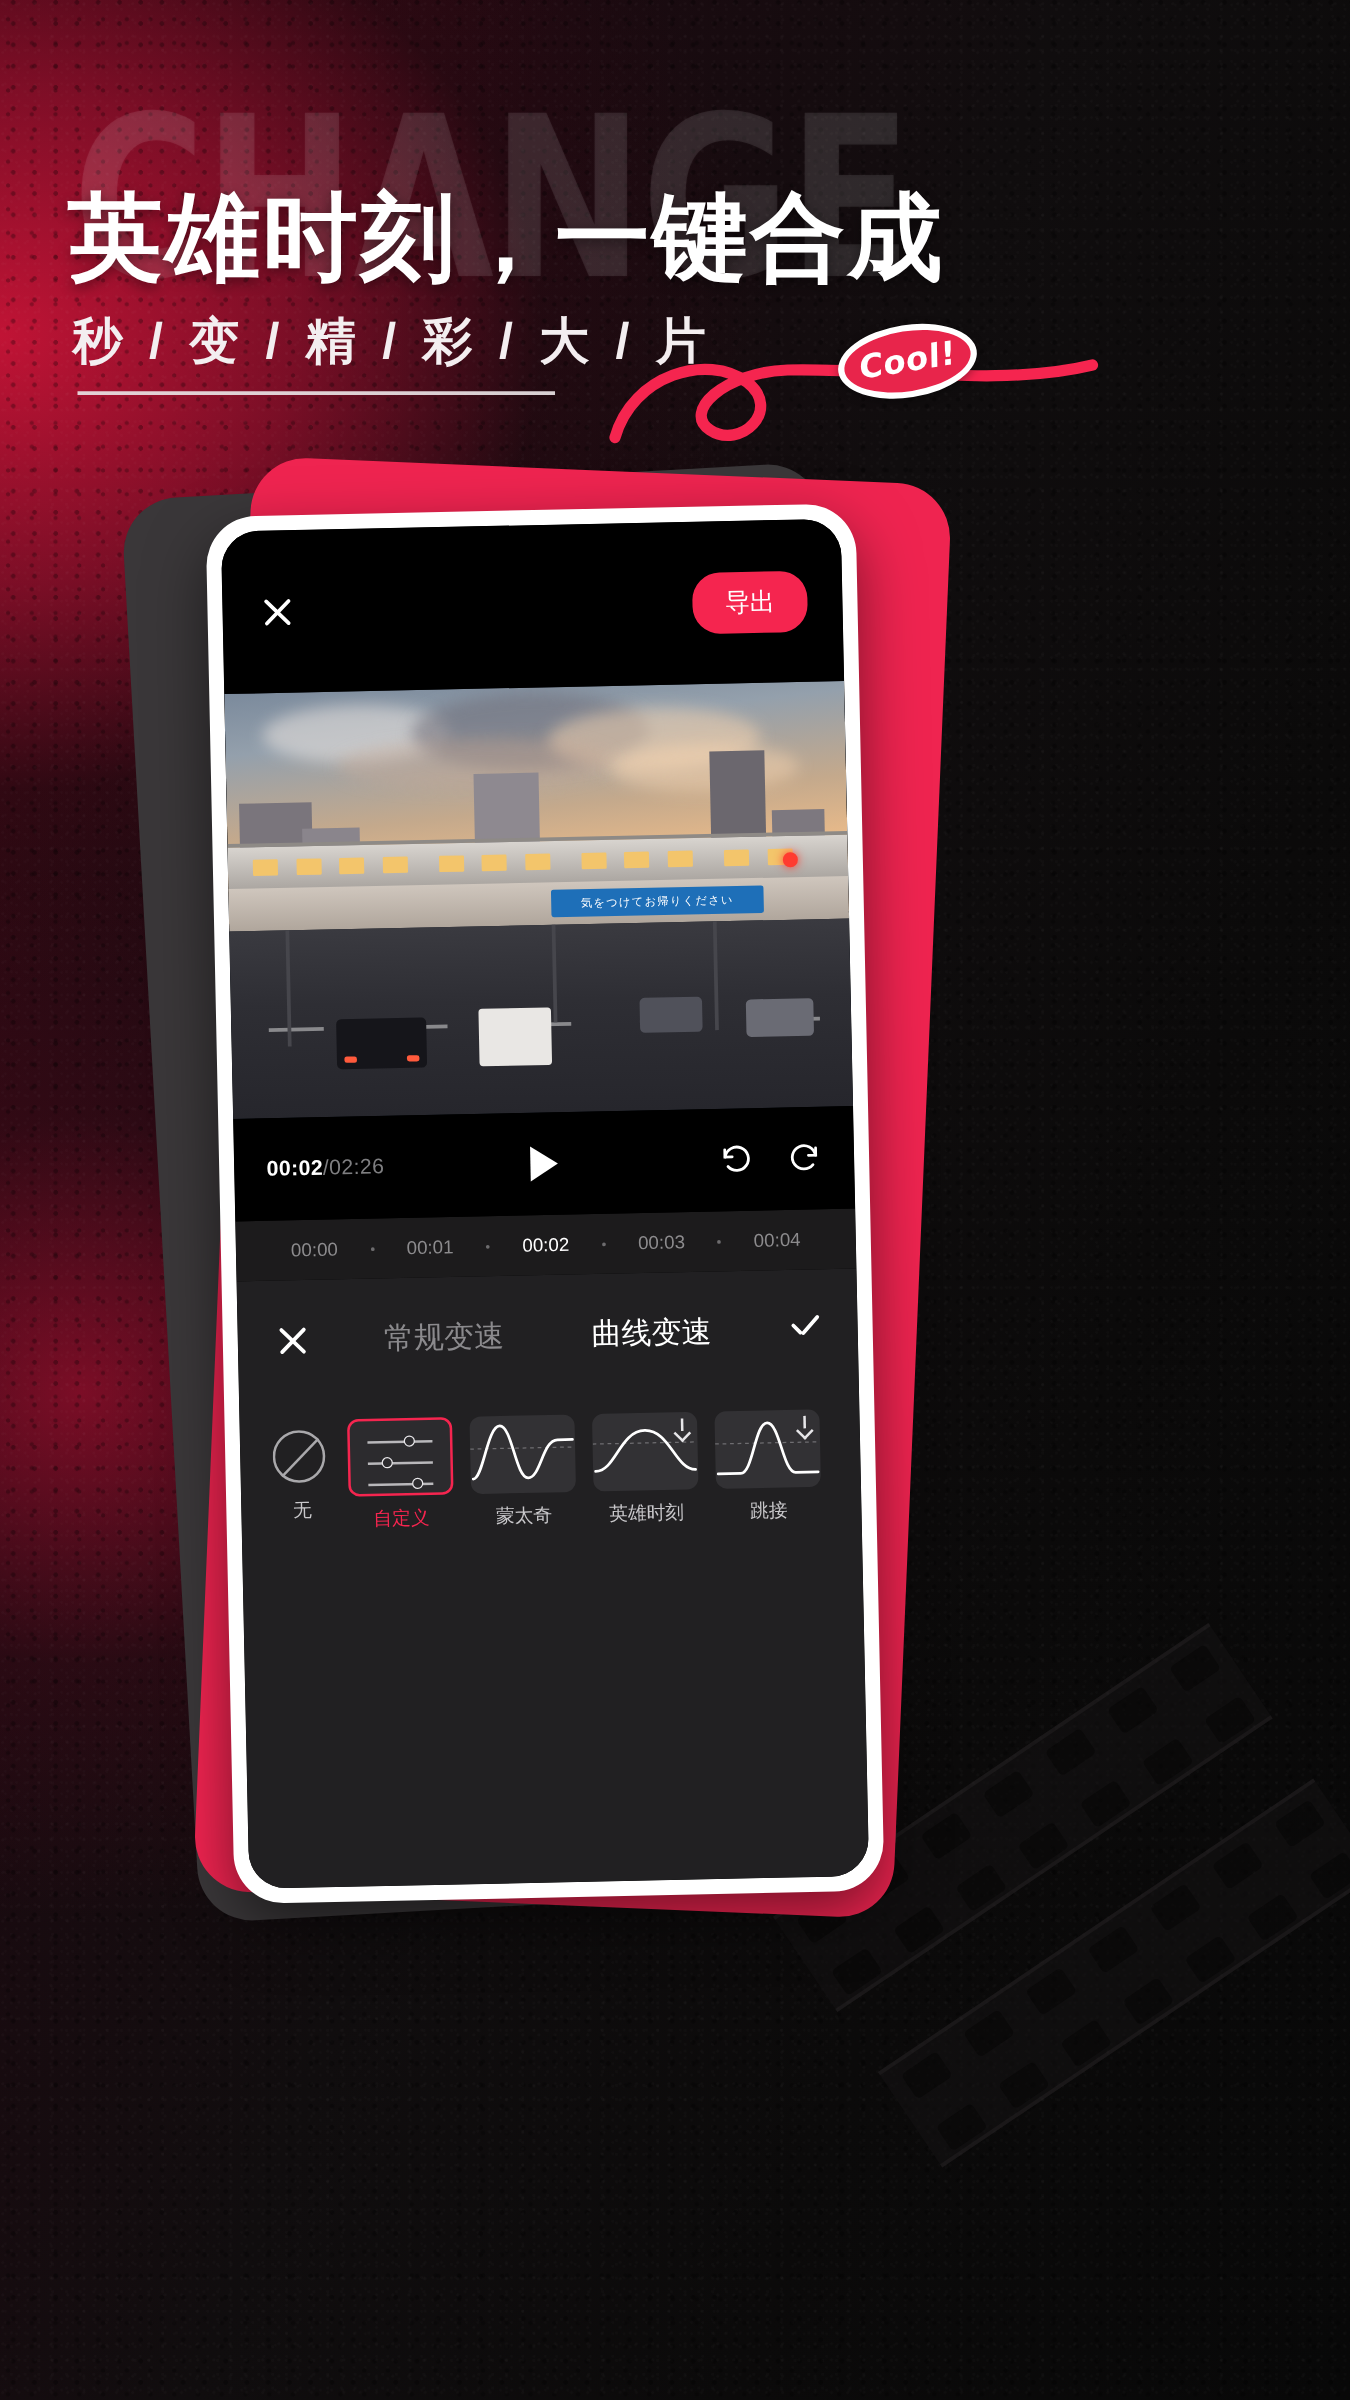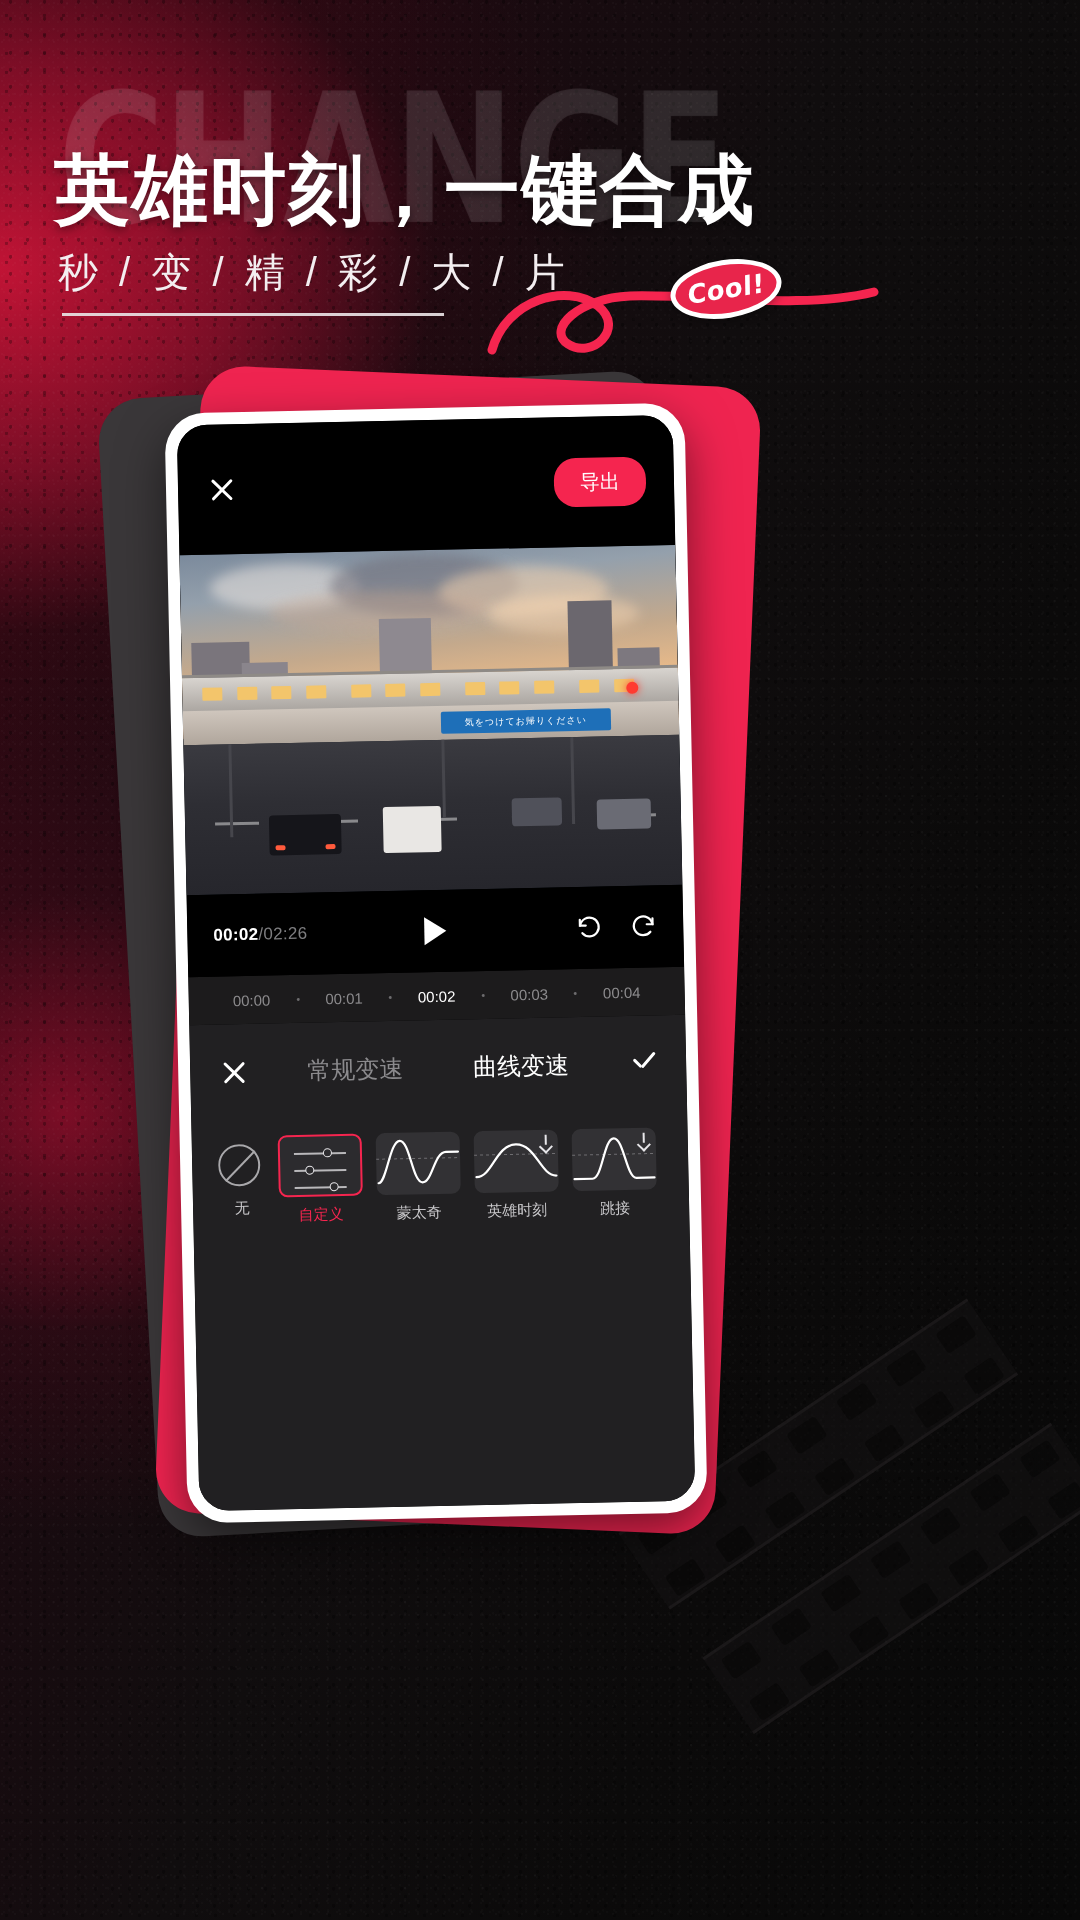--- a/index.html
+++ b/index.html
@@ -62,21 +62,21 @@
   }
   .h1-line {
     position:absolute; left:54px; top:140px;
     font-size:76px; font-weight:900; color:#fff; letter-spacing:2px;
     white-space:nowrap;
     font-family:"Liberation Sans","DejaVu Sans",sans-serif;
     text-shadow:0 3px 10px rgba(0,0,0,.45);
   }
   .h2-line {
     position:absolute; left:58px; top:245px;
-    font-size:40px; font-weight:400; color:#f3eef0; letter-spacing:5px;
+    font-size:40px; font-weight:700; color:#f3eef0; letter-spacing:5px;
     white-space:nowrap;
   }
   .rule {
     position:absolute; left:62px; top:313px; width:382px; height:3px;
     background:#e8e2e4; opacity:.92;
   }
 
   
   #cool-art { position:absolute; left:470px; top:248px; width:420px; height:130px; }
   .cool-badge {

